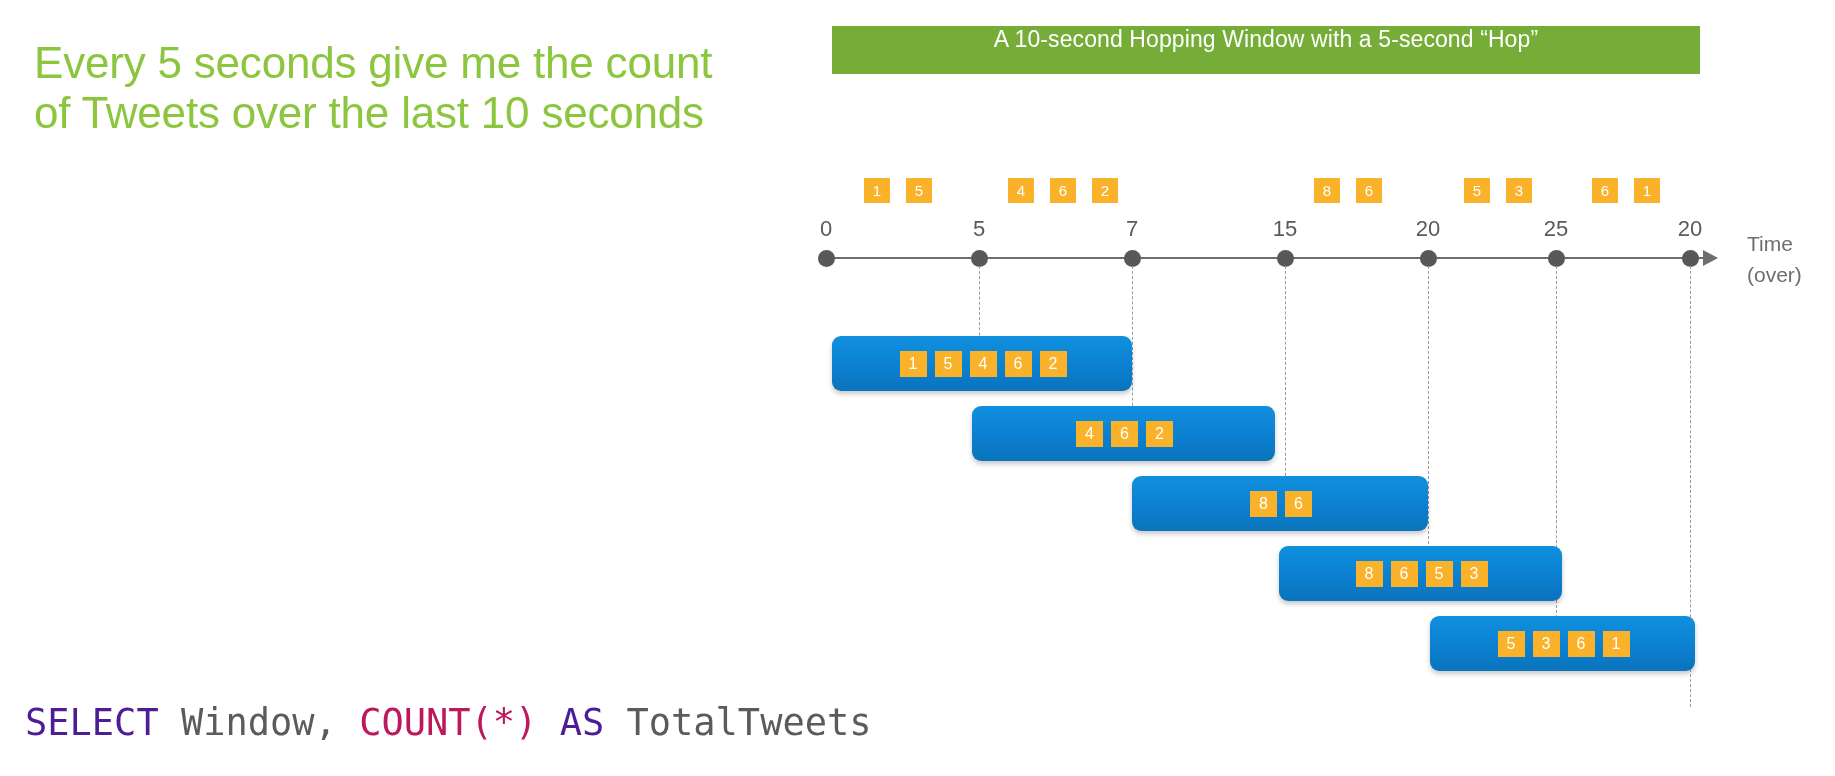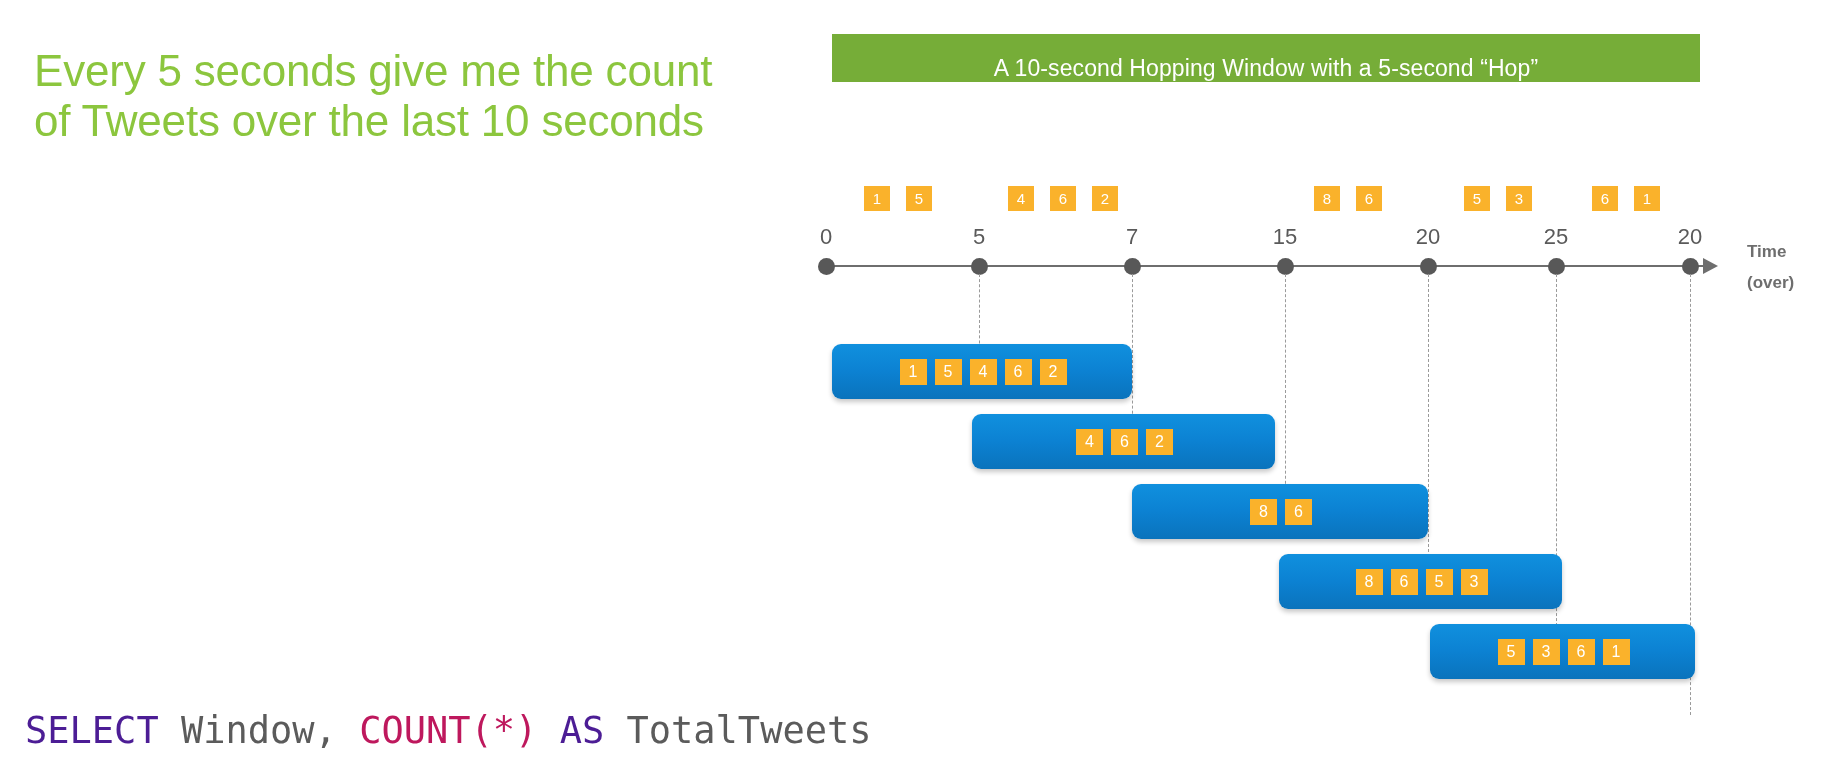--- a/index.html
+++ b/index.html
@@ -3,41 +3,41 @@
 <meta charset="utf-8">
 <style>
   html,body{margin:0;padding:0;}
   body{
     width:1835px;height:776px;
     background:#ffffff;
     font-family:"Liberation Sans", sans-serif;
     overflow:hidden;
     position:relative;
   }
-  .slide{position:absolute;inset:0;background:#fff;margin-top:8px;}
+  .slide{position:absolute;inset:0;background:#fff;}
 
   
   .headline{
     position:absolute;
     left:34px; top:38px;
     width:700px;
     color:#8CC63E;
     font-size:44px;
     line-height:50px;
     font-weight:400;
     letter-spacing:-0.2px;
   }
 
   
   .banner{
     position:absolute;
     left:832px; top:26px;
     width:868px; height:48px;
     background:#76AD38;
-    display:flex;align-items:flex-end;justify-content:center;
+    display:flex;align-items:flex-start;justify-content:center;
   }
   .banner-text{
     color:#ffffff;
     font-size:23px;
     font-weight:400;
     letter-spacing:0.1px;
     white-space:nowrap;
   }
 
   
@@ -77,24 +77,23 @@
     white-space:nowrap;
   }
   .guide{
     position:absolute;
     width:0; top:266px;
     border-left:1.6px dashed #9a9a9a;
   }
   .axis-title{
     position:absolute;
     left:1747px; top:228px;
-    font-size:17px;
+    font-size:21px;
     color:#6E6E6E;
     line-height:31px;
-    font-weight:bold;
   }
 
   
   .chip{
     position:absolute;
     background:#FAB22B;
     color:#ffffff;
     font-size:15px;
     display:flex;align-items:center;justify-content:center;
     width:26px;height:25px;

